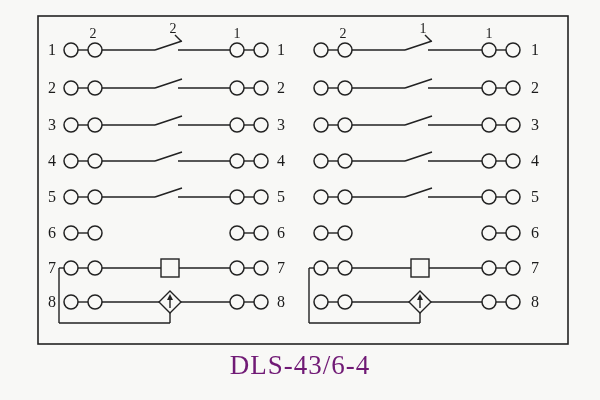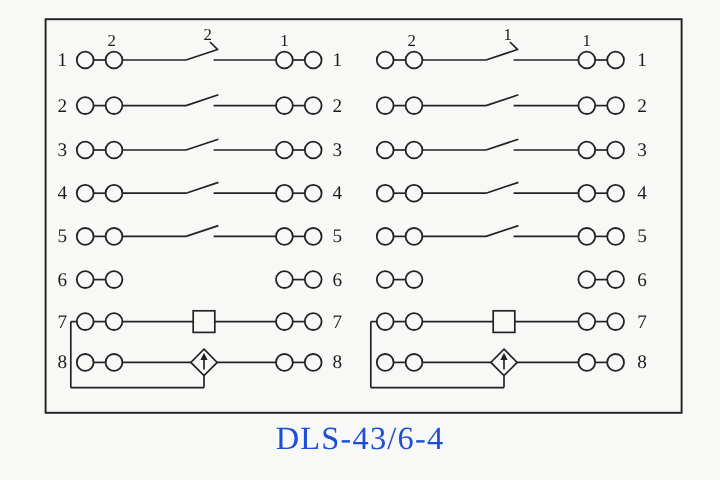--- a/index.html
+++ b/index.html
@@ -2,21 +2,21 @@
 <html><head>
 <meta charset="utf-8">
 <style>
   html,body{margin:0;padding:0;}
   body{background:#f5f5f3;font-family:"Liberation Serif", serif;}
   .stage{position:relative;width:600px;height:400px;background:#f8f8f6;overflow:hidden;}
   #diagram-svg{display:block;position:absolute;left:0;top:0;}
   svg text{font-family:"Liberation Serif", serif;fill:#1b1b1b;}
   .caption{
     position:absolute;left:0;top:350px;width:100%;text-align:center;
-    font-size:27px;letter-spacing:1px;color:#1d4ed8;
+    font-size:27px;letter-spacing:1px;color:#701a75;
     font-family:"Liberation Serif", serif;
   }
 </style>
 </head>
 <body>
 
 <div class="stage">
   <svg id="diagram-svg" width="600" height="400" viewBox="0 0 600 400">
       <rect x="38" y="16" width="530" height="328" fill="none" stroke="#222222" stroke-width="1.6"></rect>
       <text x="52" y="55" font-size="16" text-anchor="middle">1</text>

